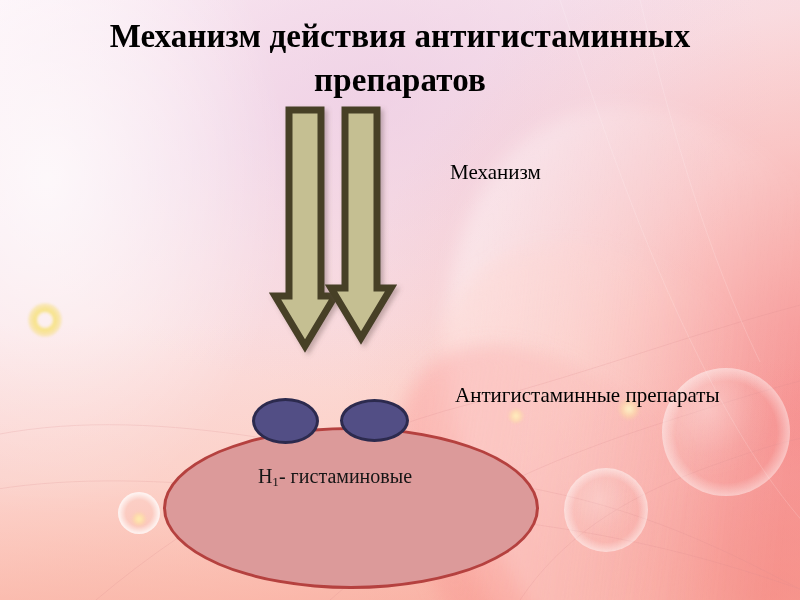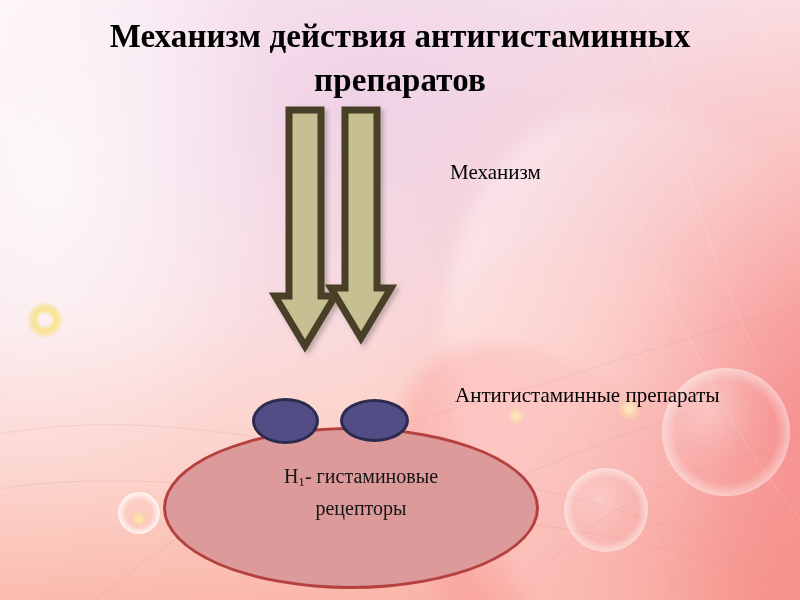--- a/index.html
+++ b/index.html
@@ -239,21 +239,21 @@
     top: 427px;
     width: 376px;
     height: 162px;
     border-radius: 50%;
     background: #dc9a9a;
     border: 3px solid #b5413f;
     box-sizing: border-box;
   }
   #cell-text {
     position: absolute;
-    left: 173px;
+    left: 147px;
     top: 460px;
     width: 376px;
     text-align: center;
     font-family: "Liberation Serif", "DejaVu Serif", serif;
     font-size: 20px;
     line-height: 1.62;
     color: #151515;
   }
   #cell-text sub {
     font-size: 0.66em;
@@ -343,16 +343,15 @@
   <div class="label" id="label-histamine">Механизм</div>
   <div class="label" id="label-antihistamine">Антигистаминные препараты</div>
 
   <div id="cell"></div>
 
   <div class="receptor" id="receptor-1"></div>
   <div class="receptor" id="receptor-2"></div>
 
   <div id="cell-text">
     <div><span>H</span><sub>1</sub><span>- гистаминовые</span></div>
-    <div>рецепторы</div>
   </div>
 
 </div>
 
 </body></html>

